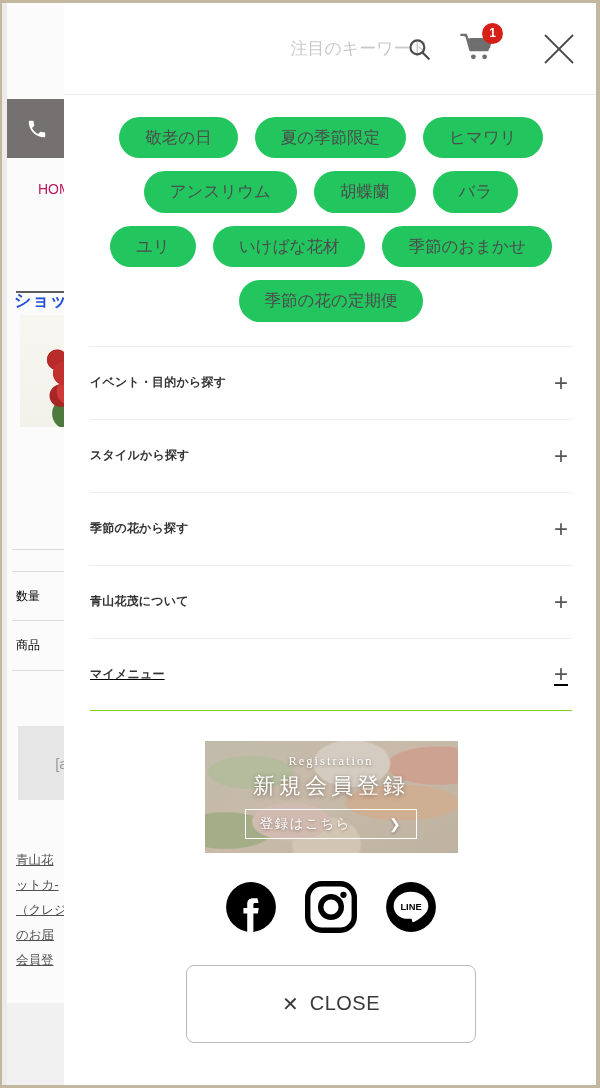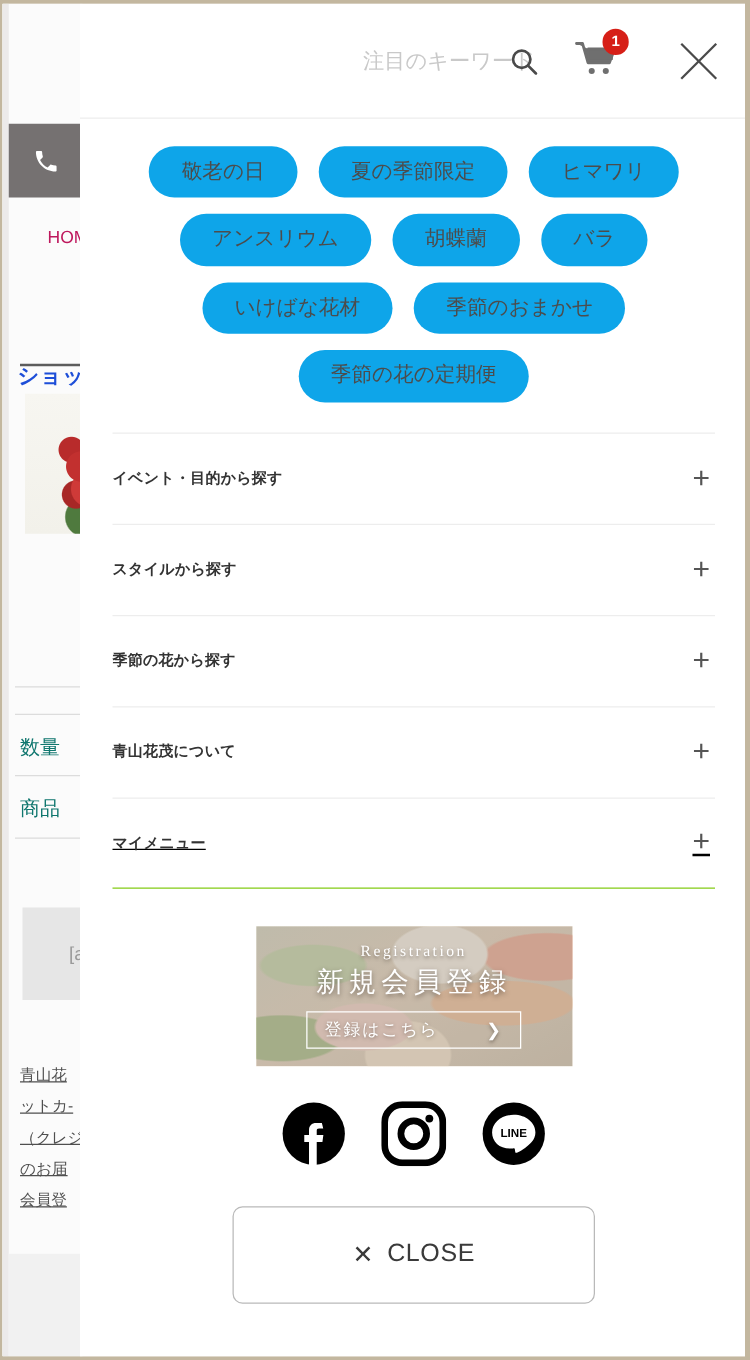--- a/index.html
+++ b/index.html
@@ -105,22 +105,22 @@
   .bg-rule {
     position: absolute;
     left: 10px;
     width: 62px;
     height: 1px;
     background: #dcdcdc;
   }
   .bg-label {
     position: absolute;
     left: 14px;
-    font-size: 16px;
-    color: #0f766e;
+    font-size: 12px;
+    color: #000000;
     white-space: nowrap;
   }
 
   .bg-addcart {
     position: absolute;
     left: 16px;
     top: 723px;
     width: 60px;
     height: 74px;
     background: #e6e6e6;
@@ -246,21 +246,21 @@
 
   
   .tag-rows { padding-top: 22px; }
   .tag-row {
     display: flex;
     justify-content: center;
     gap: 17px;
     margin-bottom: 13px;
   }
   .tag-pill {
-    background: #0ea5e9;
+    background: #22c55e;
     color: #4c4c4c;
     border-radius: 24px;
     font-size: 16.5px;
     padding: 10px 26px;
     white-space: nowrap;
     border: none;
     cursor: pointer;
     font-family: inherit;
     line-height: 1.3;
   }
@@ -466,20 +466,21 @@
           <button class="tag-pill">敬老の日</button>
           <button class="tag-pill">夏の季節限定</button>
           <button class="tag-pill">ヒマワリ</button>
         </div>
         <div class="tag-row">
           <button class="tag-pill">アンスリウム</button>
           <button class="tag-pill">胡蝶蘭</button>
           <button class="tag-pill">バラ</button>
         </div>
         <div class="tag-row">
+          <button class="tag-pill">ユリ</button>
           <button class="tag-pill">いけばな花材</button>
           <button class="tag-pill">季節のおまかせ</button>
         </div>
         <div class="tag-row">
           <button class="tag-pill">季節の花の定期便</button>
         </div>
       </div>
 
       <div class="accordion">
         <div class="acc-item">

